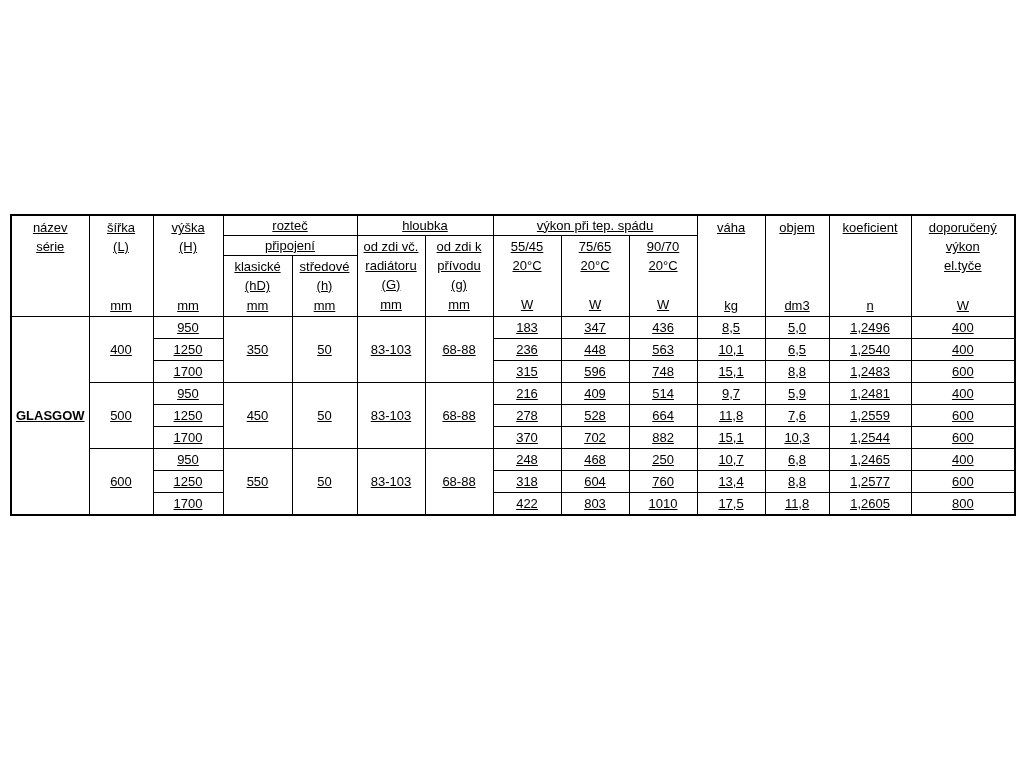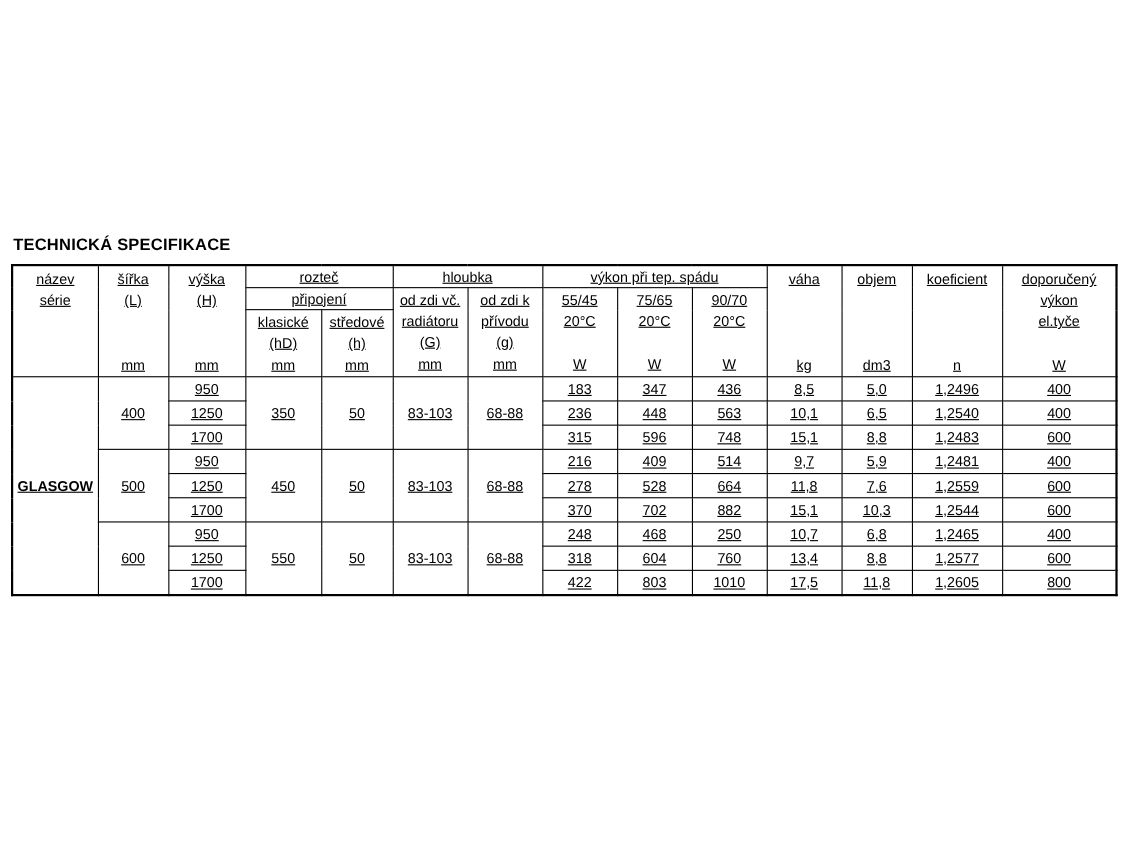--- a/index.html
+++ b/index.html
@@ -68,21 +68,20 @@
     font-weight: 700;
     font-size: 12px;
     margin-left: 32px;
   }
 </style>
 </head>
 <body>
 
 <div class="page">
 
-  <h1 class="title">TECHNICKÁ SPECIFIKACE</h1>
 
   <table class="spec">
     <colgroup>
       <col style="width:78px">
         <col style="width:64px">
         <col style="width:70px">
       <col style="width:69px">
         <col style="width:65px">
       <col style="width:68px">
         <col style="width:68px">

